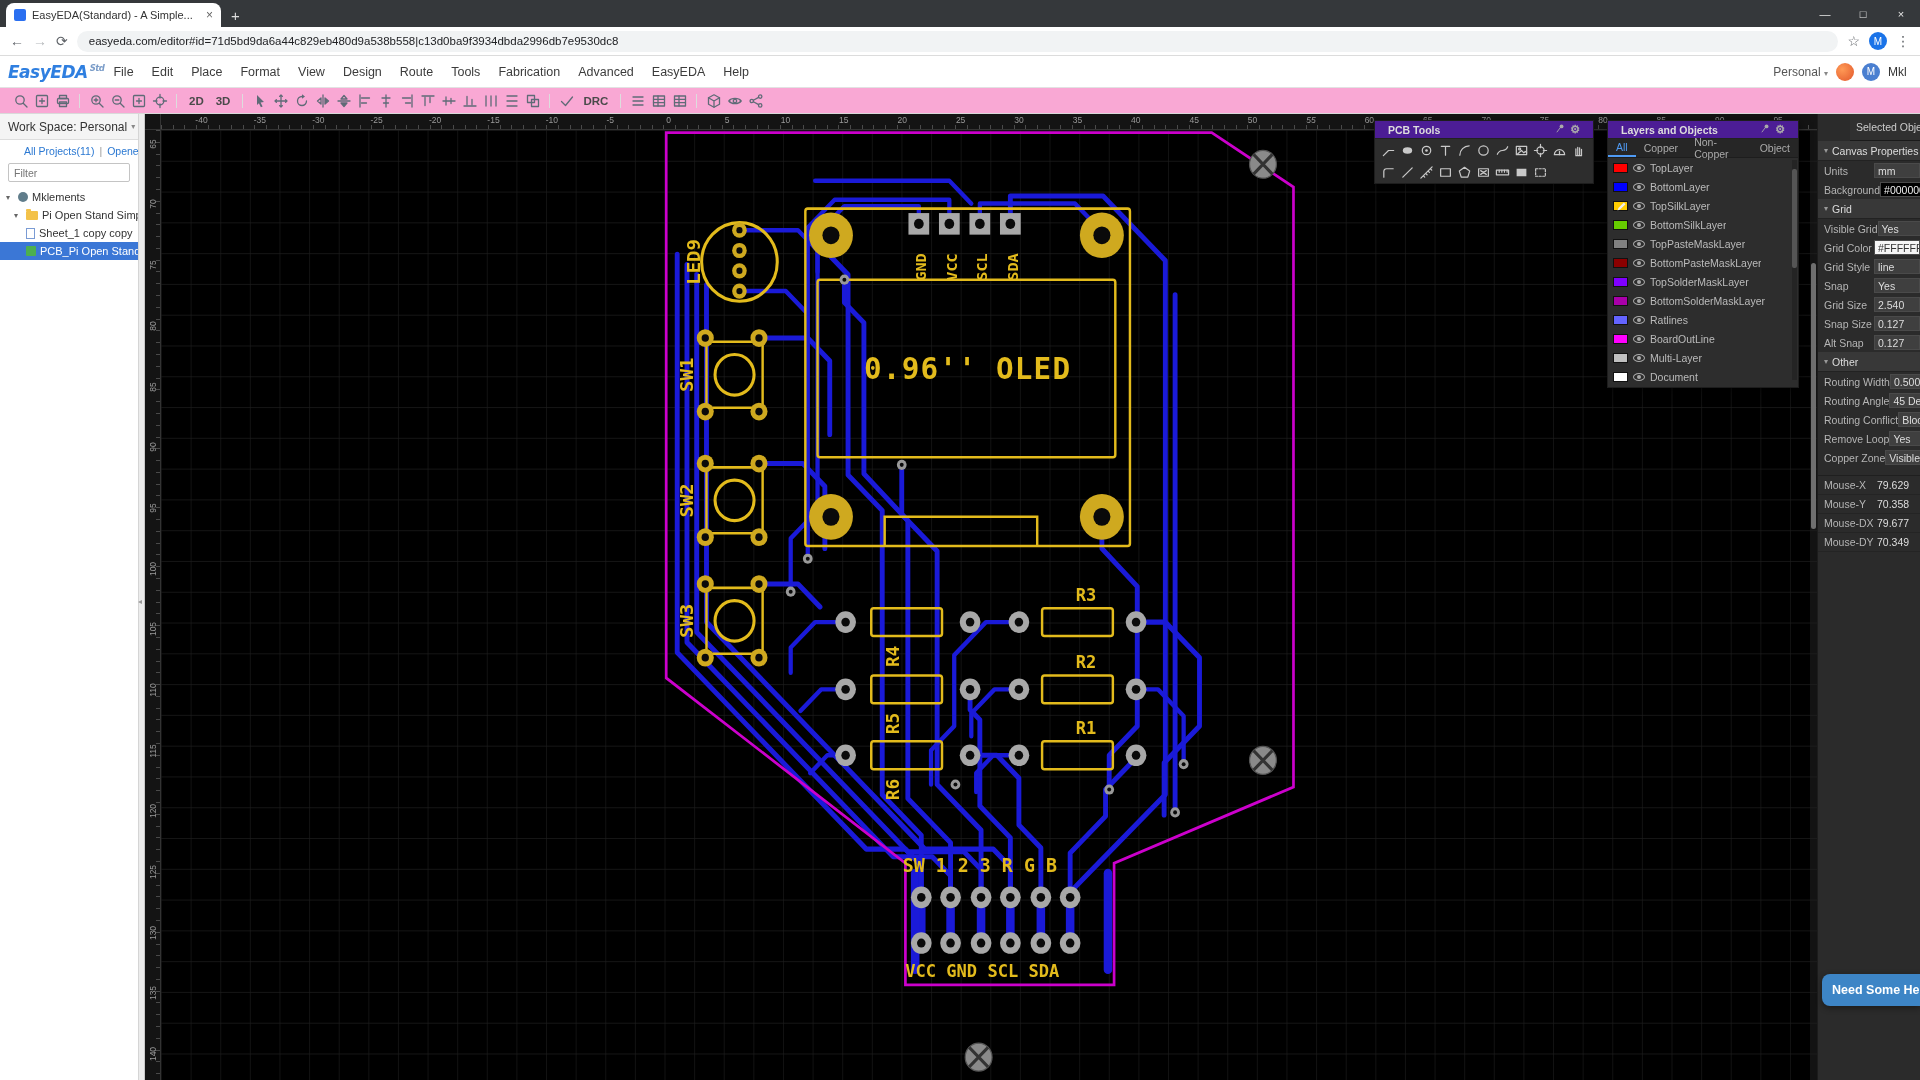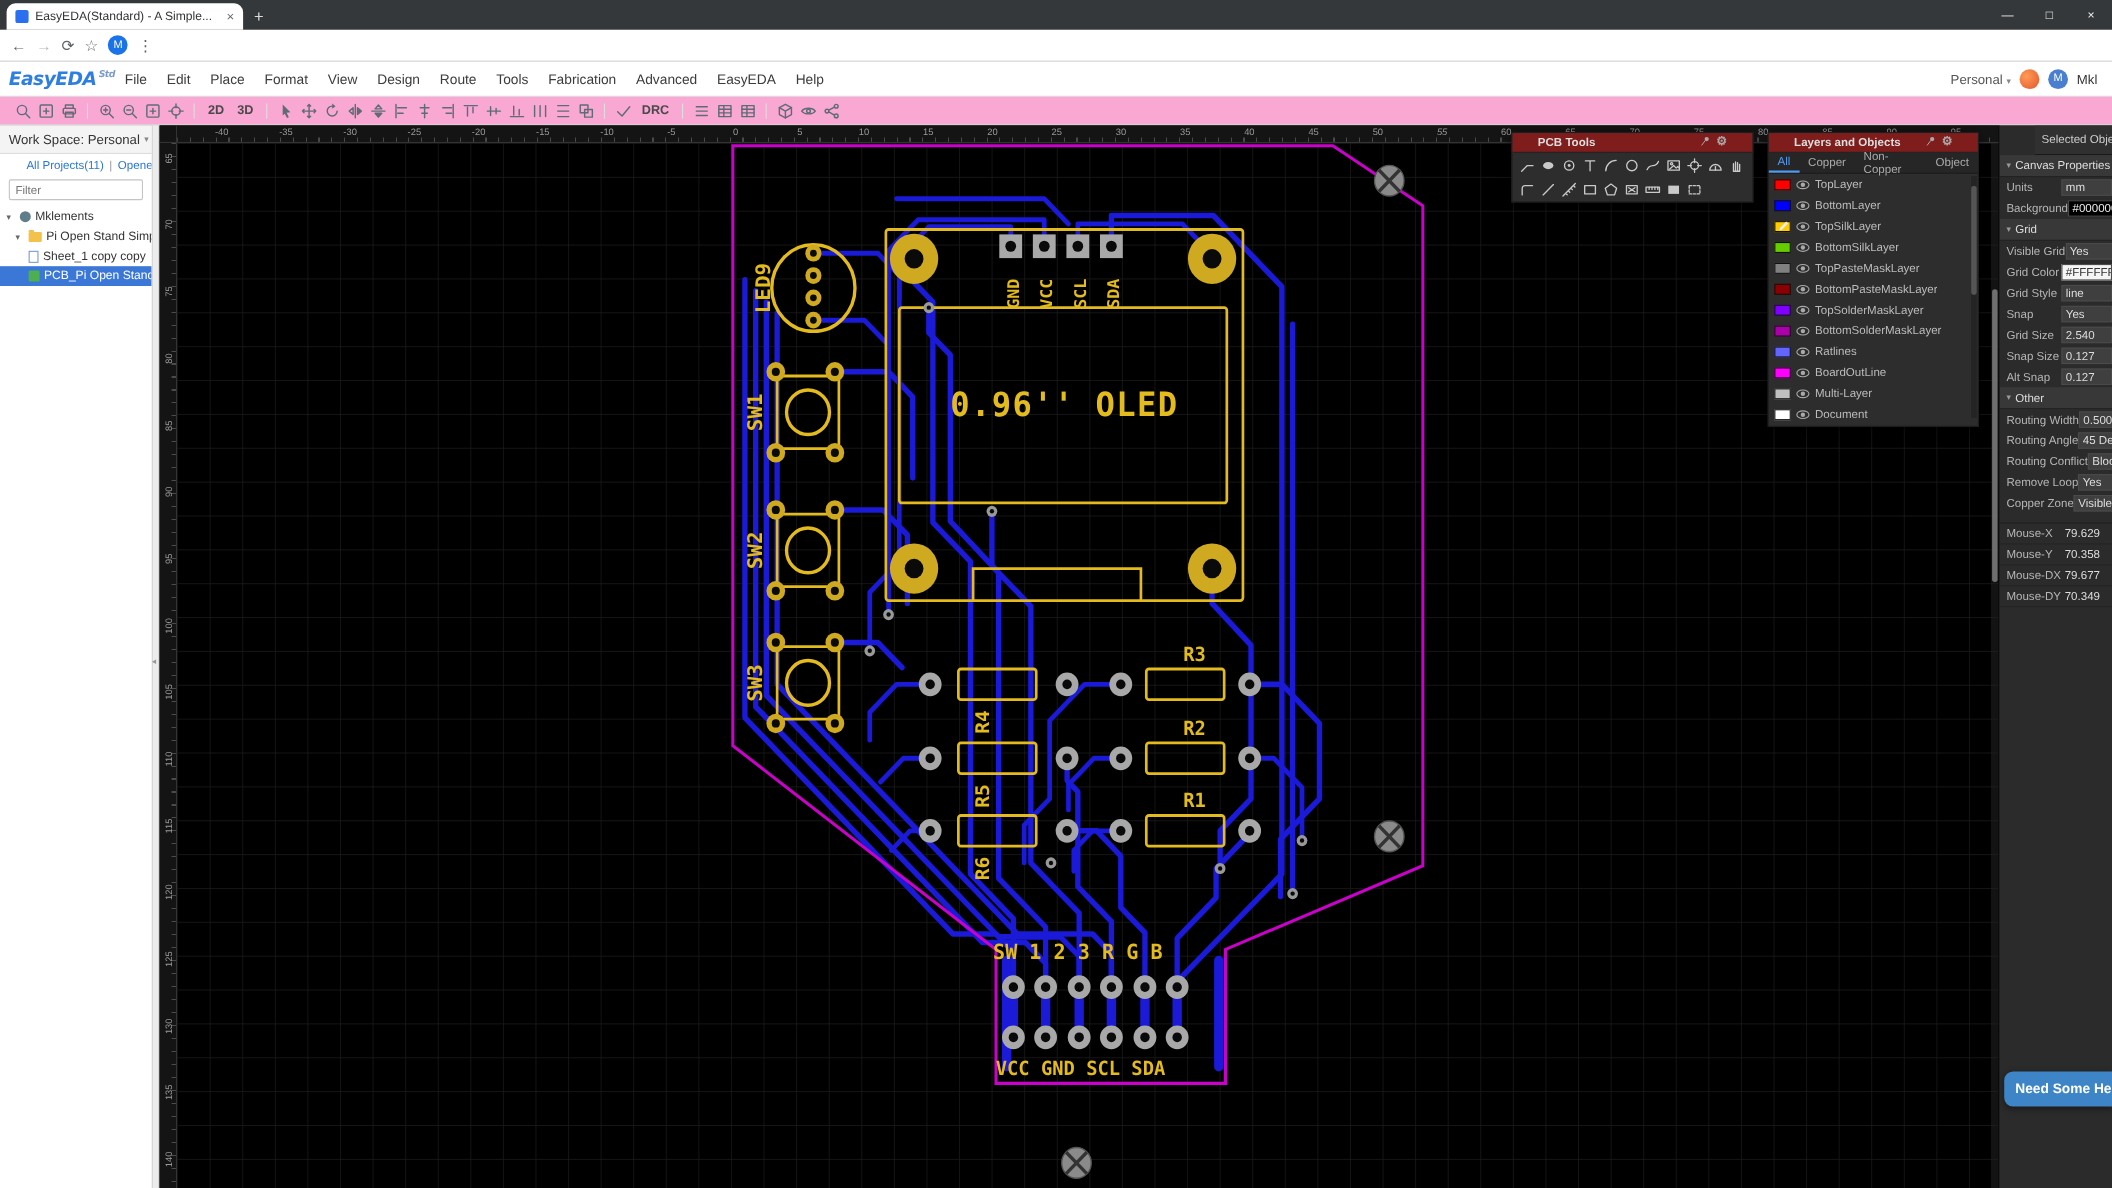--- a/index.html
+++ b/index.html
@@ -84,21 +84,21 @@
     background-size:4px 100%; background-position:100% 0; background-repeat:no-repeat; }
   .rt-lbl { position:absolute; top:1px; transform:translateX(-50%); font-size:8.5px; color:#9a9a9a; }
   .rl-lbl { position:absolute; left:0; width:16px; text-align:center; transform:rotate(-90deg); font-size:8.5px; color:#9a9a9a; }
   .canvas-host { position:absolute; top:16px; left:16px; right:0; bottom:0; }
   .canvas-host svg { width:100%; height:100%; display:block; }
   .v-scroll { position:absolute; right:0; top:0; bottom:0; width:7px; background:rgba(35,35,35,.55); }
   .v-scroll .thumb { position:absolute; top:14%; height:28%; left:1px; right:1px; background:#6f6f6f; border-radius:3px; }
 
   
   .fpanel { position:absolute; background:#2d2d2d; border:1px solid #1d1d1d; box-shadow:0 2px 10px rgba(0,0,0,.55); color:#ccc; z-index:10; }
-  .fp-title { height:18px; background:#7f1d1d; border-bottom:1px solid #222; display:flex; align-items:center; padding:0 23px; font-size:10.5px; font-weight:bold; color:#ddd; gap:4px; }
+  .fp-title { height:18px; background:#4c1d95; border-bottom:1px solid #222; display:flex; align-items:center; padding:0 13px; font-size:10.5px; font-weight:bold; color:#ddd; gap:4px; }
   .fp-title .sp { flex:1; }
   .fp-gear { font-size:11px; color:#aaa; line-height:1; }
   .pcb-tools { left:1229px; top:6px; width:220px; height:64px; }
   .pt-row { display:flex; align-items:center; padding:1px 4px; }
   .pt-ic { width:19px; height:20px; display:flex; align-items:center; justify-content:center; }
 
   .layers-panel { left:1462px; top:6px; width:192px; height:268px; display:flex; flex-direction:column; }
   .lp-tabs { height:19px; display:flex; align-items:stretch; background:#262626; border-bottom:1px solid #1d1d1d; font-size:10.5px; }
   .lp-tab { padding:0 8px; display:flex; align-items:center; color:#aaa; }
   .lp-tab.active { color:#4f9bf5; border-bottom:2px solid #4f9bf5; }
@@ -145,20 +145,23 @@
       <span>—</span>
       <span>□</span>
       <span>×</span>
     </div>
   </div>
 
   <div class="address-bar">
     <span class="nav-ic">←</span>
     <span class="nav-ic dim">→</span>
     <span class="nav-ic">⟳</span>
+    <div class="url-pill">
+      <span>easyeda.com/editor#id=71d5bd9da6a44c829eb480d9a538b558|c13d0ba9f3934dbda2996db7e9530dc8</span>
+    </div>
     <span class="nav-ic">☆</span>
     <span class="abar-av">M</span>
     <span class="nav-ic">⋮</span>
   </div>
 
   <div class="menubar">
     <span class="logo"><span>EasyEDA</span><span class="logo-sub">Std</span></span>
     <span class="menu-item">File</span>
     <span class="menu-item">Edit</span>
     <span class="menu-item">Place</span>

